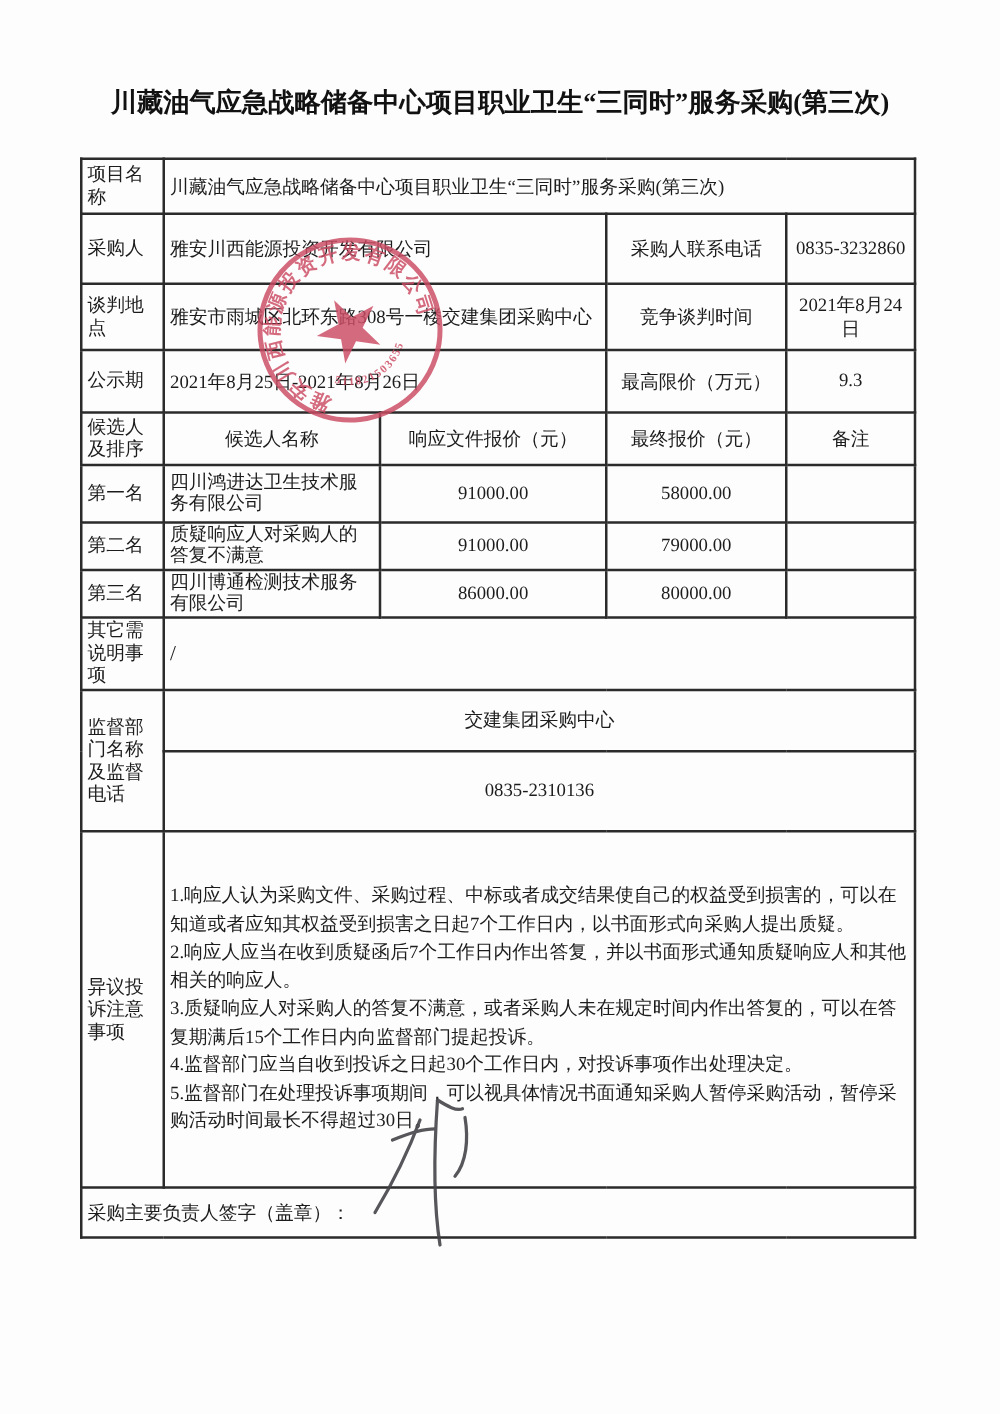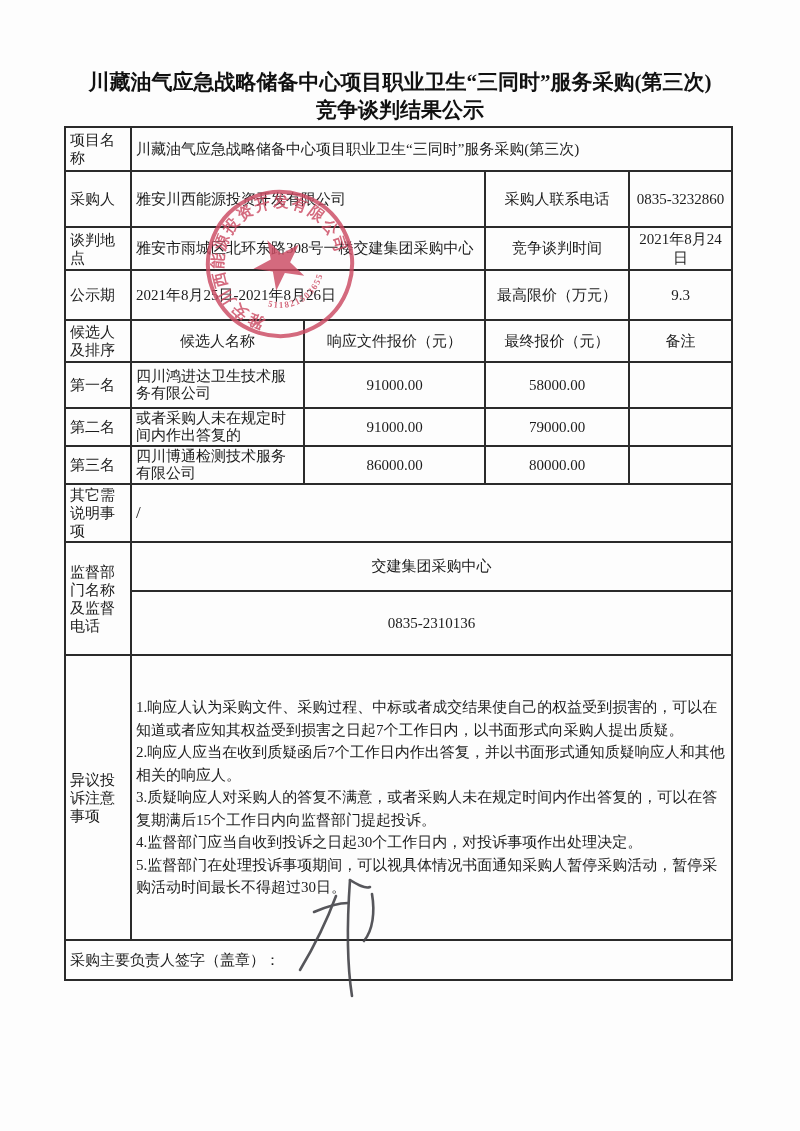--- a/index.html
+++ b/index.html
@@ -38,21 +38,20 @@
     position:absolute;left:288px;top:868px;width:110px;height:135px;pointer-events:none;
   }
 </style>
 </head>
 <body>
 
 <div class="page">
 
   <div class="doc-title">
     <div>川藏油气应急战略储备中心项目职业卫生“三同时”服务采购(第三次)</div>
-    <div>竞争谈判结果公示</div>
   </div>
 
   <table class="main">
     <colgroup>
       <col style="width:66px">
         <col style="width:173px">
         <col style="width:181px">
       <col style="width:144px">
         <col style="width:103px">
     </colgroup>
@@ -60,21 +59,21 @@
       <tr style="height:44px">
         <td class="lab">项目名称</td>
         <td class="val" colspan="4">川藏油气应急战略储备中心项目职业卫生“三同时”服务采购(第三次)</td>
       </tr>
       <tr style="height:56px">
         <td class="lab">采购人</td>
         <td class="val" colspan="2">雅安川西能源投资开发有限公司</td>
         <td class="ctr">采购人联系电话</td>
         <td class="ctr">0835-3232860</td>
       </tr>
-      <tr style="height:43px">
+      <tr style="height:53px">
         <td class="lab">谈判地点</td>
         <td class="val" colspan="2">雅安市雨城区北环东路308号一楼交建集团采购中心</td>
         <td class="ctr">竞争谈判时间</td>
         <td class="ctr">2021年8月24日</td>
       </tr>
       <tr style="height:50px">
         <td class="lab">公示期</td>
         <td class="val" colspan="2">2021年8月25日-2021年8月26日</td>
         <td class="ctr">最高限价（万元）</td>
         <td class="ctr">9.3</td>
@@ -88,21 +87,21 @@
       </tr>
       <tr style="height:46px">
         <td class="lab">第一名</td>
         <td class="name">四川鸿进达卫生技术服务有限公司</td>
         <td class="ctr">91000.00</td>
         <td class="ctr">58000.00</td>
         <td class="ctr"></td>
       </tr>
       <tr style="height:38px">
         <td class="lab">第二名</td>
-        <td class="name">或者采购人未在规定时间内作出答复的</td>
+        <td class="name">质疑响应人对采购人的答复不满意</td>
         <td class="ctr">91000.00</td>
         <td class="ctr">79000.00</td>
         <td class="ctr"></td>
       </tr>
       <tr style="height:36px">
         <td class="lab">第三名</td>
         <td class="name">四川博通检测技术服务有限公司</td>
         <td class="ctr">86000.00</td>
         <td class="ctr">80000.00</td>
         <td class="ctr"></td>

